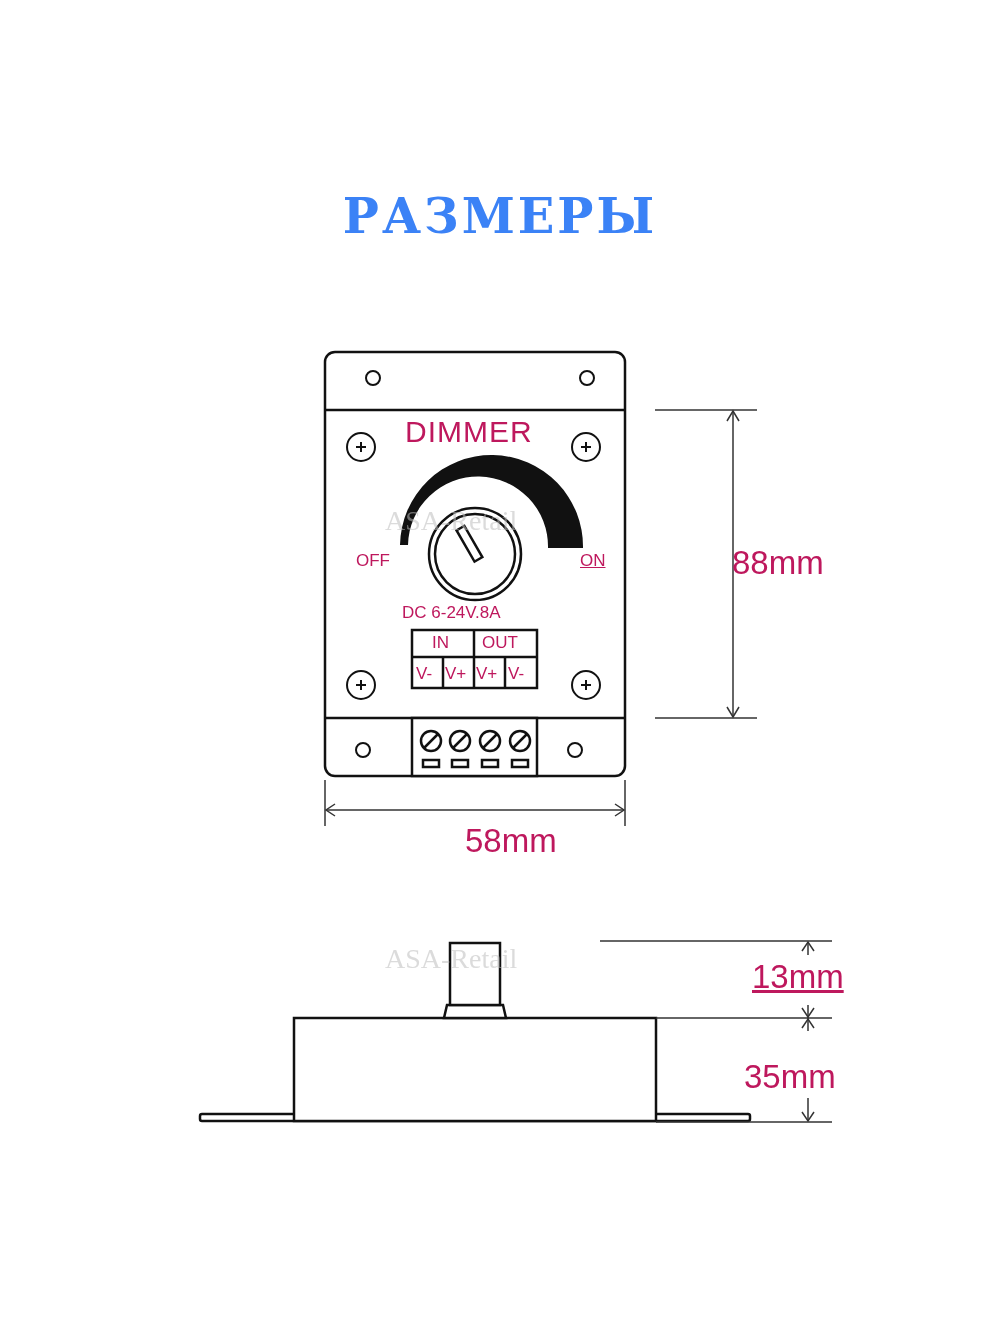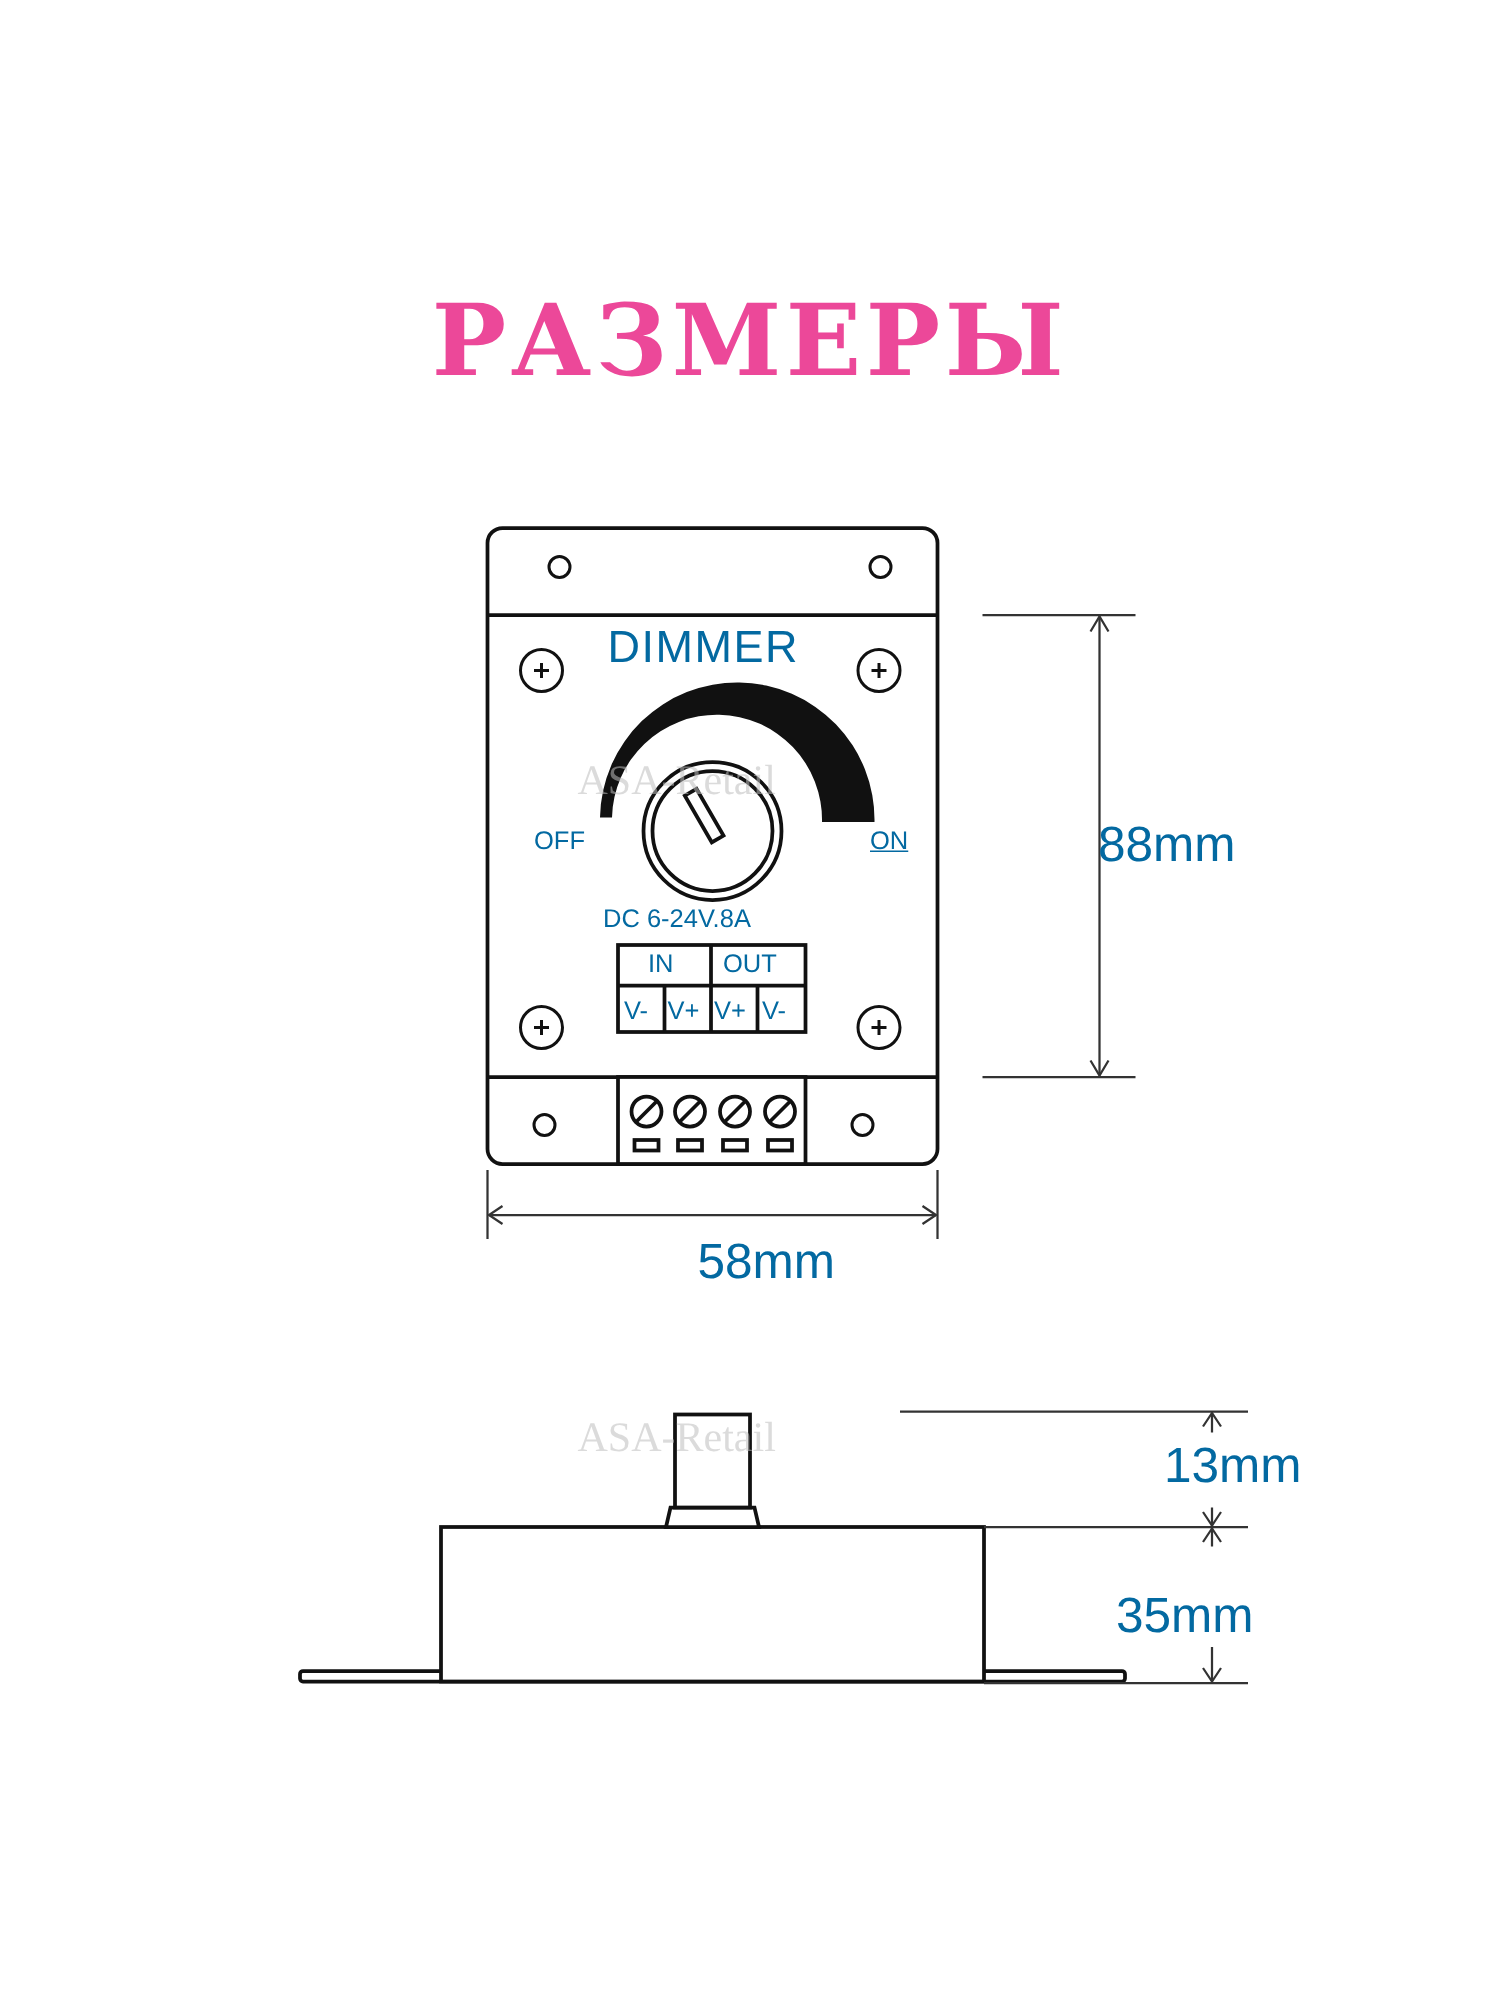--- a/index.html
+++ b/index.html
@@ -1,22 +1,22 @@
 <!DOCTYPE html>
 <html><head>
   <meta charset="utf-8">
   <style>
     html, body { margin: 0; padding: 0; background: #ffffff; }
     body { width: 1000px; height: 1333px; position: relative; overflow: hidden;
            font-family: "Liberation Sans", sans-serif; color: #111; }
     .title { position: absolute; left: 0; width: 1000px; top: 188px; text-align: center;
-             font-family: "DejaVu Serif", serif; font-weight: bold; font-size: 66px;
-             letter-spacing: 3px; color: #ec4899; }
+             font-family: "DejaVu Serif", serif; font-weight: bold; font-size: 48px;
+             letter-spacing: 3px; color: #3b82f6; }
     svg.draw { position: absolute; left: 0; top: 0; }
-    .lbl { position: absolute; font-family: "Liberation Sans", sans-serif; color: #0369a1; white-space: nowrap; }
+    .lbl { position: absolute; font-family: "Liberation Sans", sans-serif; color: #be185d; white-space: nowrap; }
     .dim { font-size: 33px; }
     .wm { position: absolute; color: rgba(190,190,190,0.55); font-size: 28px;
           font-family: Liberation Serif, serif; white-space: nowrap; }
   </style>
 </head>
 <body>
 
 <div class="title">РАЗМЕРЫ</div>
 
 <svg class="draw" width="1000" height="1333" viewBox="0 0 1000 1333">
@@ -135,17 +135,17 @@
 <div class="lbl" style="left:402px; top:603px; font-size:17px;">DC 6-24V.8A</div>
 <div class="lbl" style="left:432px; top:633px; font-size:17px;">IN</div>
 <div class="lbl" style="left:482px; top:633px; font-size:17px;">OUT</div>
 <div class="lbl" style="left:416px; top:664px; font-size:17px;">V-</div>
 <div class="lbl" style="left:445px; top:664px; font-size:17px;">V+</div>
 <div class="lbl" style="left:476px; top:664px; font-size:17px;">V+</div>
 <div class="lbl" style="left:508px; top:664px; font-size:17px;">V-</div>
 
 <div class="lbl dim" style="left:732px; top:544px;">88mm</div>
 <div class="lbl dim" style="left:421px; top:822px;margin-left:44px;">58mm</div>
-<div class="lbl dim" style="left:776px; top:958px;">13mm</div>
+<div class="lbl dim" style="left:752px; top:958px;text-decoration:underline;">13mm</div>
 <div class="lbl dim" style="left:744px; top:1058px;">35mm</div>
 
 <div class="wm" style="left:385px; top:505px;">ASA-Retail</div>
 <div class="wm" style="left:385px; top:943px;">ASA-Retail</div>
 
 </body></html>

